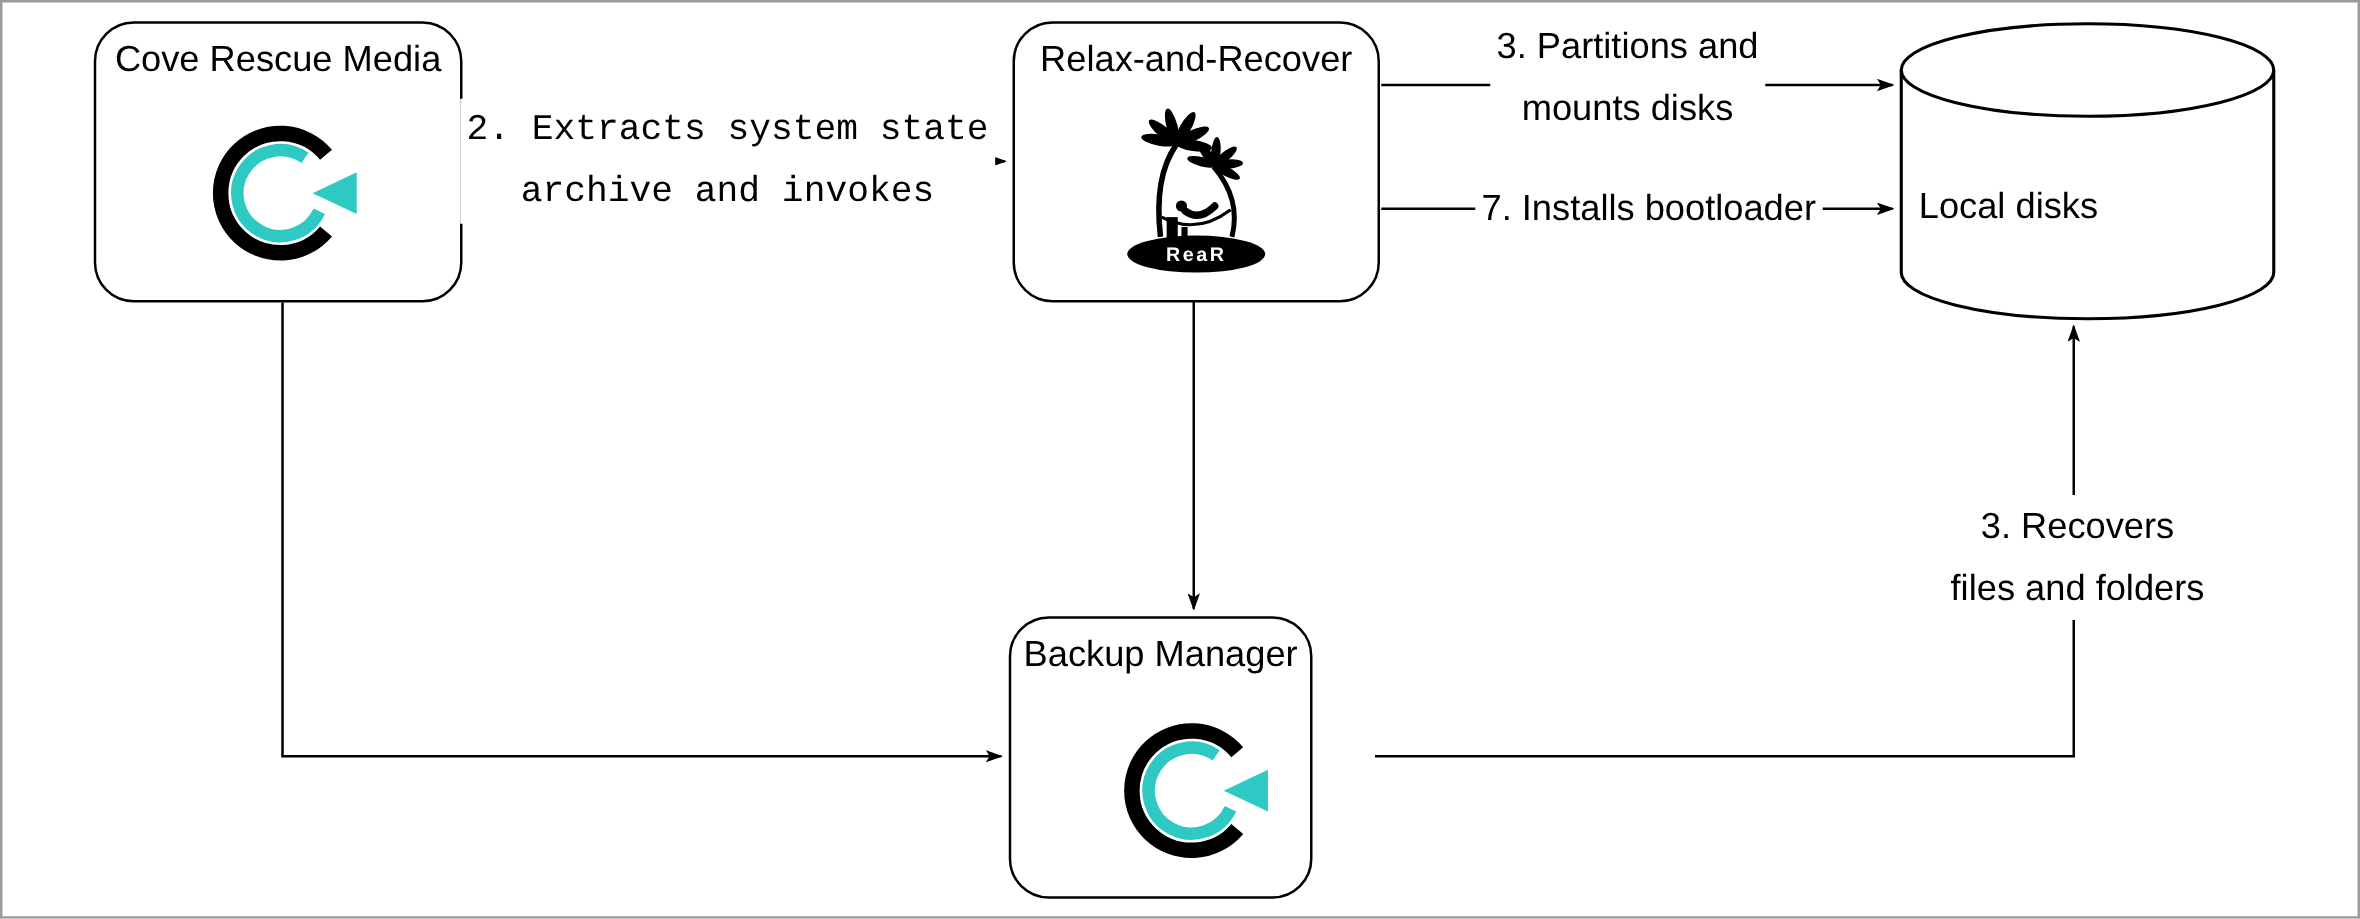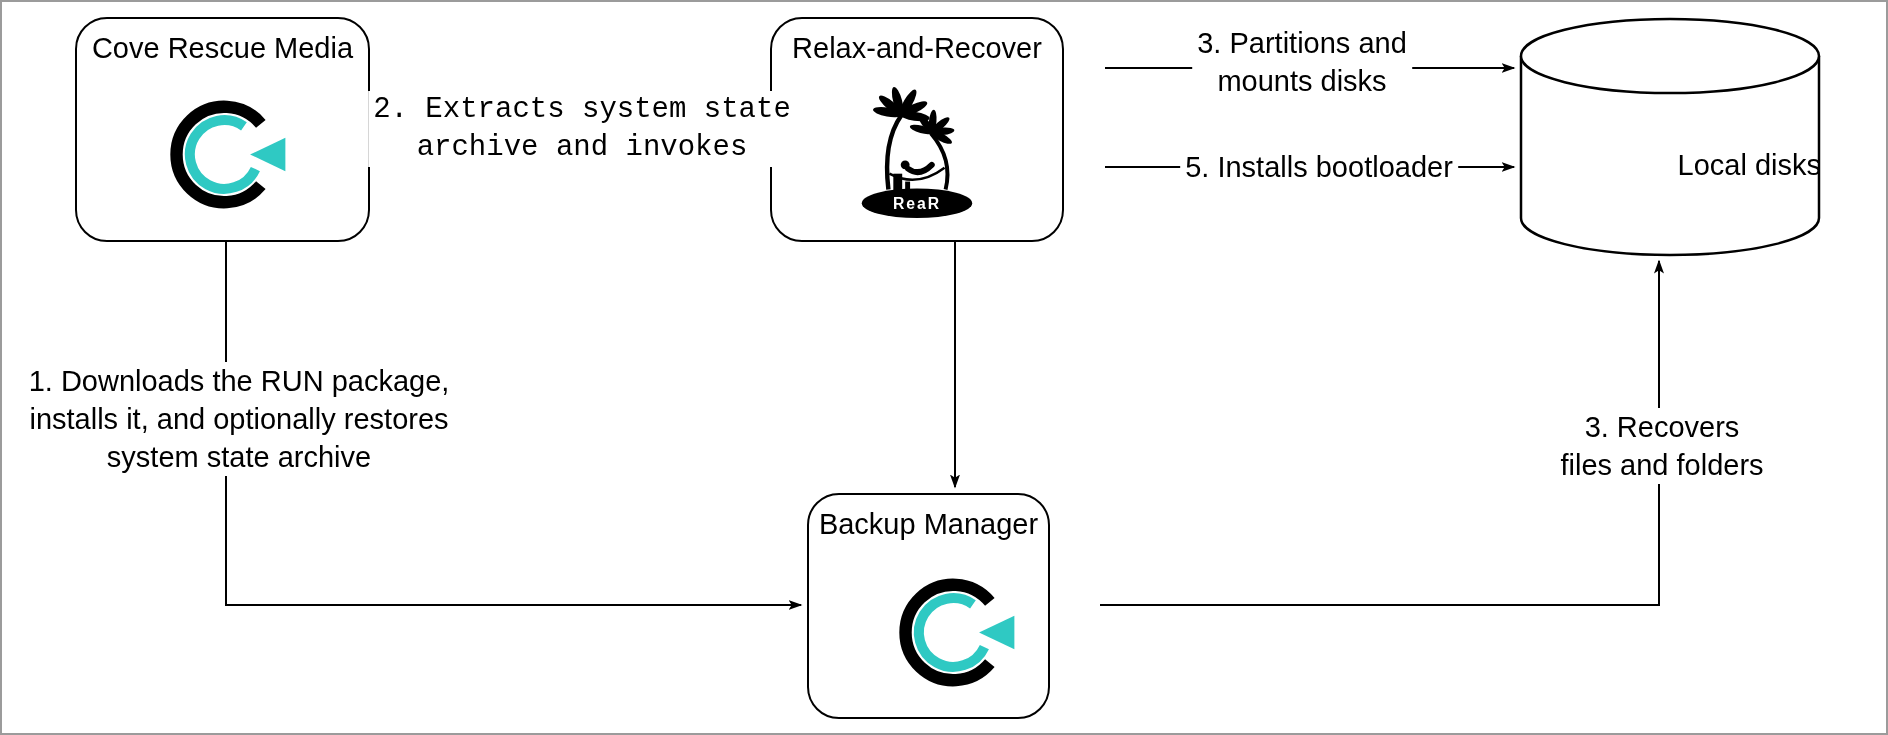--- a/index.html
+++ b/index.html
@@ -34,33 +34,33 @@
     font-size: 29px;
     line-height: 32px;
     padding-top: 13px;
     white-space: nowrap;
   }
   .node-logo { position: absolute; }
   .cylinder-node { position: absolute; z-index: 2; }
   .cylinder-node svg { display: block; }
   .cylinder-label {
     position: absolute;
-    left: 0; top: 134px;
+    left: 16px; top: 134px;
     width: 100%;
-    text-align: right;
+    text-align: left;
     font-size: 29px;
     line-height: 30px;
   }
   .edge-label {
     position: absolute;
     transform: translate(-50%, -50%);
     background: #ffffff;
     padding: 0 5px;
     font-size: 29px;
-    line-height: 38px;
+    line-height: 50px;
     text-align: center;
     white-space: pre-line;
     z-index: 3;
   }
 </style>
 </head>
 <body>
 
 <div class="canvas">
 
@@ -82,21 +82,21 @@
 
   <div class="node-box" style="left:73px; top:15px; width:295px; height:225px;">
     <div class="node-title">Cove Rescue Media</div>
     <svg class="node-logo" style="left:90px; top:78px;" width="126" height="115" viewBox="0 0 132 120" xmlns="http://www.w3.org/2000/svg">
       <path d="M98.3 27.9 A50 50 0 1 0 98.3 92.1" fill="none" stroke="#000000" stroke-width="13"></path>
       <path d="M80.6 30.5 A36 36 0 1 0 92.6 75.2" fill="none" stroke="#2fc9c3" stroke-width="10.5"></path>
       <path d="M87 60 L124 42.5 L124 77.5 Z" fill="#2fc9c3"></path>
     </svg>
   </div>
 
-  <div class="node-box" style="left:768px; top:15px; width:294px; height:225px;">
+  <div class="node-box" style="left:808px; top:15px; width:294px; height:225px;">
     <div class="node-title">Relax-and-Recover</div>
     <svg class="node-logo" style="left:70px; top:64px;" width="148" height="138" viewBox="0 0 150 140" xmlns="http://www.w3.org/2000/svg">
 
       <g fill="#000000">
         <ellipse cx="74" cy="32" rx="15" ry="4.5" transform="rotate(-170 60 32)"></ellipse>
         <ellipse cx="74" cy="32" rx="15" ry="4.5" transform="rotate(-140 60 32)"></ellipse>
         <ellipse cx="74" cy="32" rx="15" ry="4.5" transform="rotate(-105 60 32)"></ellipse>
         <ellipse cx="74" cy="32" rx="15" ry="4.5" transform="rotate(-60 60 32)"></ellipse>
         <ellipse cx="74" cy="32" rx="15" ry="4.5" transform="rotate(-25 60 32)"></ellipse>
         <ellipse cx="74" cy="32" rx="15" ry="4.5" transform="rotate(8 60 32)"></ellipse>
@@ -132,23 +132,20 @@
 
   <div class="node-box" style="left:805px; top:491px; width:243px; height:226px;">
     <div class="node-title">Backup Manager</div>
     <svg class="node-logo" style="left:87px; top:80px;" width="126" height="115" viewBox="0 0 132 120" xmlns="http://www.w3.org/2000/svg">
       <path d="M98.3 27.9 A50 50 0 1 0 98.3 92.1" fill="none" stroke="#000000" stroke-width="13"></path>
       <path d="M80.6 30.5 A36 36 0 1 0 92.6 75.2" fill="none" stroke="#2fc9c3" stroke-width="10.5"></path>
       <path d="M87 60 L124 42.5 L124 77.5 Z" fill="#2fc9c3"></path>
     </svg>
   </div>
 
-  <div class="edge-label" style="left:237px; top:417px;">1. Downloads the RUN package,
-installs it, and optionally restores
-system state archive</div>
   <div class="edge-label" style="left:580px; top:127px;font-family:Liberation Mono, monospace;">2. Extracts system state
 archive and invokes</div>
   <div class="edge-label" style="left:1300px; top:60px;">3. Partitions and
 mounts disks</div>
   <div class="edge-label" style="left:1660px; top:444px;">3. Recovers files and folders</div>
-  <div class="edge-label" style="left:1317px; top:165px;">5. Installs bootloader</div>
+  <div class="edge-label" style="left:1317px; top:165px;">7. Installs bootloader</div>
 
 </div>
 
 </body></html>

